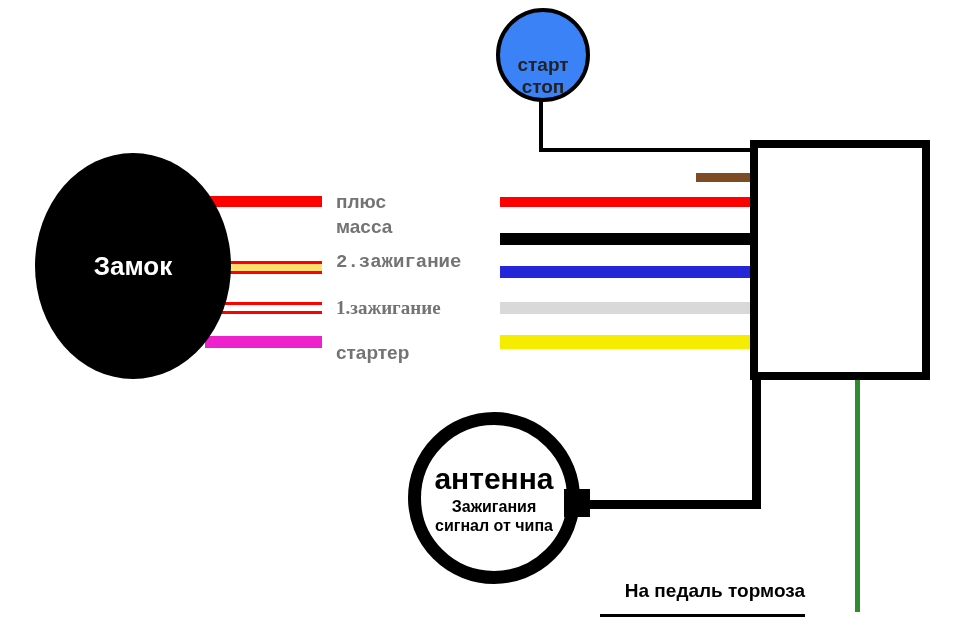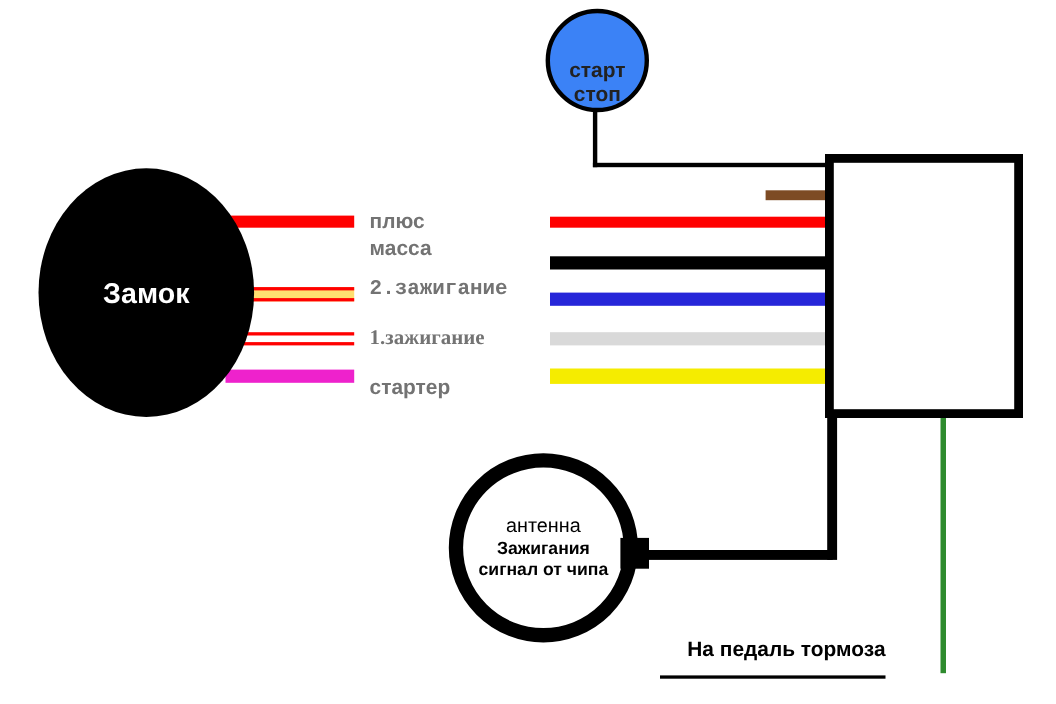--- a/index.html
+++ b/index.html
@@ -29,21 +29,21 @@
     font-weight:bold;font-size:19px;line-height:22px;color:#737373;
   }
   .striped-wire .stripe{position:absolute;left:0;right:0;height:3px;}
   .double-red{box-sizing:border-box;background:transparent;}
   .antenna-ring{
     left:408px;top:412px;width:172px;height:172px;border-radius:50%;
     border:13px solid #000;background:#fff;box-sizing:border-box;z-index:2;
     display:flex;flex-direction:column;align-items:center;justify-content:center;
     text-align:center;color:#000;
   }
-  .antenna-title{font-weight:normal;font-size:18px;line-height:1.2;}
+  .antenna-title{font-weight:bold;font-size:30px;line-height:1.2;}
   .antenna-desc{font-weight:bold;font-size:16px;line-height:1.2;}
   .brake-label{
     left:600px;top:580px;width:205px;text-align:right;z-index:2;
     font-weight:bold;font-size:19px;color:#000;
     border-bottom:3px solid #000;padding-bottom:12px;
   }
 </style>
 </head>
 <body>
 

